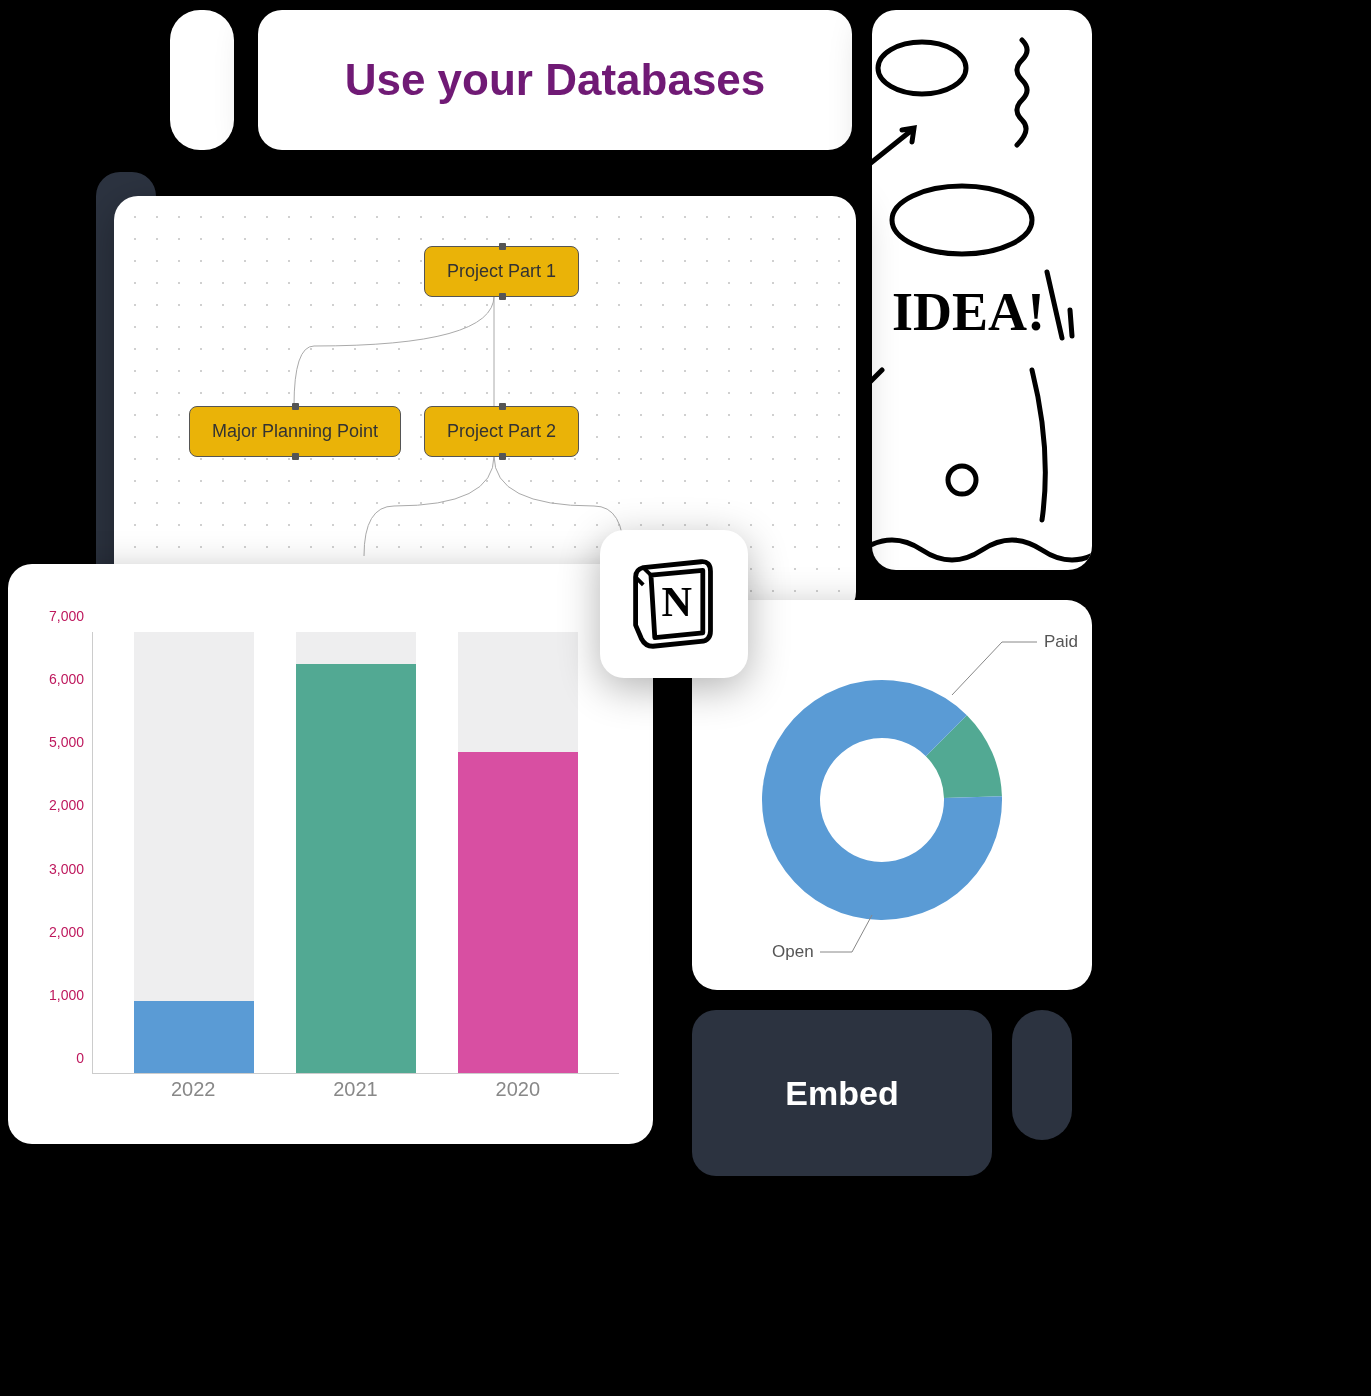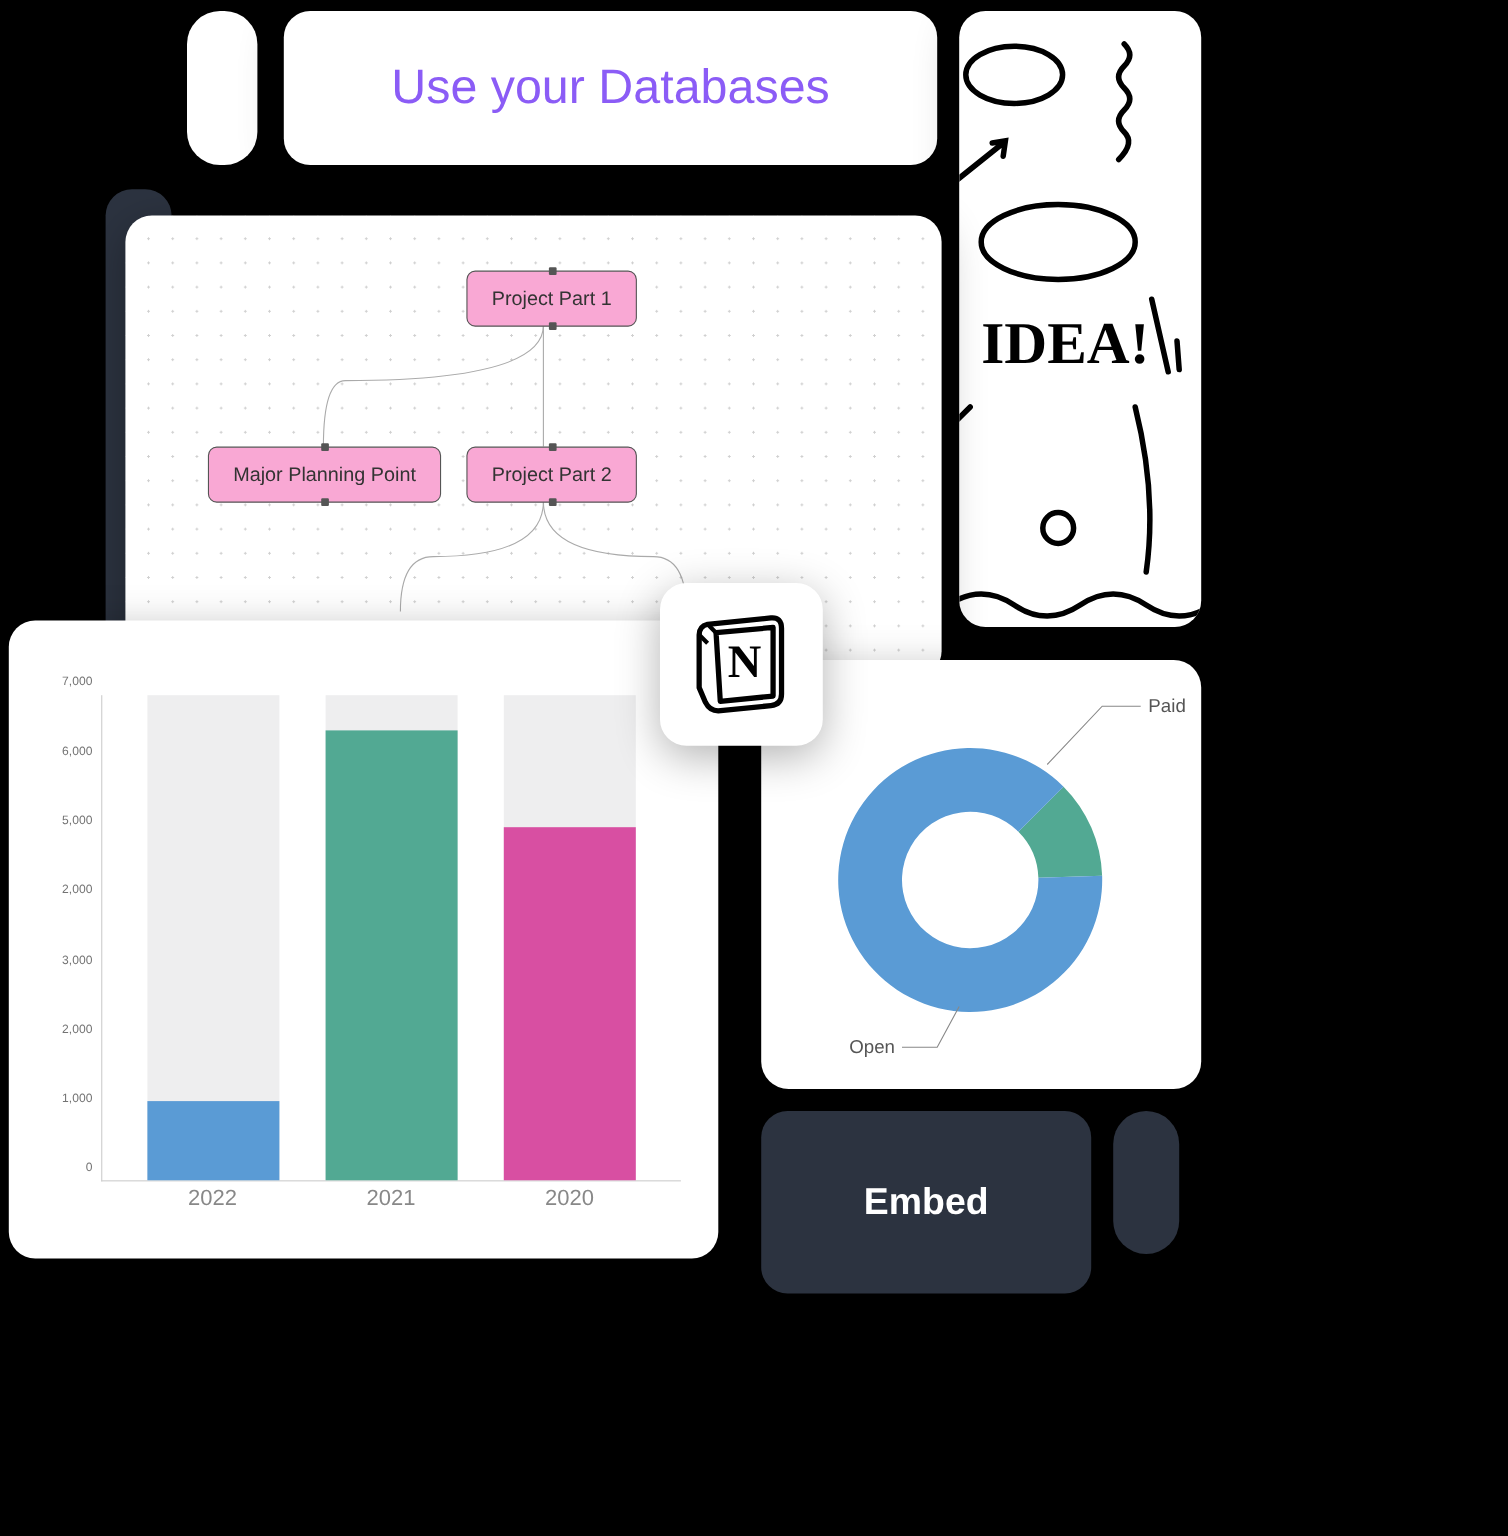--- a/index.html
+++ b/index.html
@@ -32,22 +32,22 @@
       left: 258px;
       top: 10px;
       width: 594px;
       height: 140px;
       display: flex;
       align-items: center;
       justify-content: center;
     }
     .header-text {
       font-size: 44px;
-      font-weight: 400;
-      color: #8b5cf6;
+      font-weight: 700;
+      color: #701a75;
     }
     .idea-card {
       left: 872px;
       top: 10px;
       width: 220px;
       height: 560px;
       overflow: hidden;
     }
     .dark-pill {
       background: #2c3340;
@@ -72,21 +72,21 @@
     }
     .dot-grid {
       position: absolute;
       inset: 0;
       background-image: radial-gradient(circle, #d0d0d0 1.2px, transparent 1.2px);
       background-size: 22px 22px;
       background-position: 10px 10px;
     }
     .node {
       position: absolute;
-      background: #f9a8d4;
+      background: #eab308;
       border: 1px solid #555;
       border-radius: 8px;
       padding: 14px 22px;
       font-size: 18px;
       color: #333;
     }
     .node-handle {
       position: absolute;
       width: 7px;
       height: 7px;
@@ -108,22 +108,22 @@
     .y-axis {
       position: absolute;
       left: 0;
       top: 0;
       bottom: 40px;
       width: 60px;
     }
     .y-tick {
       position: absolute;
       right: 8px;
-      font-size: 11px;
-      color: #737373;
+      font-size: 14px;
+      color: #be185d;
       transform: translateY(-50%);
     }
     .plot {
       position: absolute;
       left: 60px;
       right: 10px;
       top: 0;
       bottom: 40px;
       border-left: 1px solid #ccc;
       border-bottom: 1px solid #ccc;

